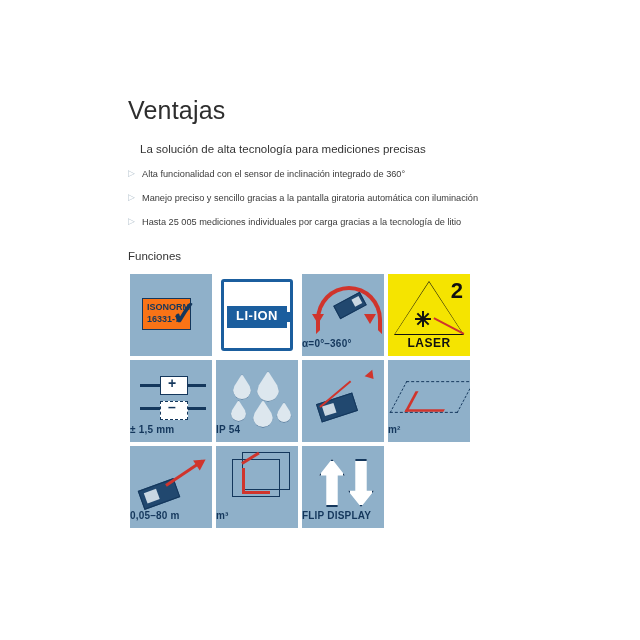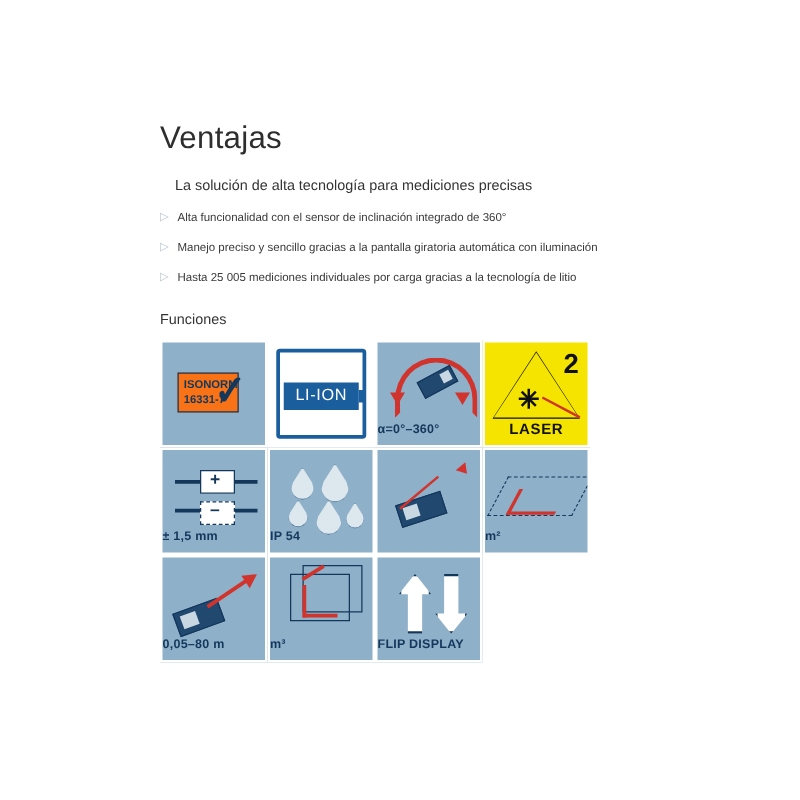--- a/index.html
+++ b/index.html
@@ -92,21 +92,21 @@
   .liion .frame{
     position:absolute;left:5px;top:5px;right:5px;bottom:5px;
     border:3px solid #1b5e9e;border-radius:3px;
   }
   .liion .bar{
     position:absolute;left:11px;top:32px;width:60px;height:22px;
     background:#1b5e9e;
   }
   .liion .txt{
     position:absolute;left:0;right:0;top:34px;text-align:center;
-    color:#ffffff;font-weight:normal;font-size:13px;letter-spacing:0.5px;
+    color:#ffffff;font-weight:bold;font-size:13px;letter-spacing:0.5px;
   }
   .liion .tip{
     position:absolute;left:71px;top:38px;width:5px;height:10px;background:#1b5e9e;
   }
 
   
   .rot .arc{
     position:absolute;left:14px;top:12px;width:58px;height:40px;
     border:4px solid #d0342c;border-bottom-color:transparent;
     border-radius:50% 50% 0 0 / 70% 70% 0 0;

